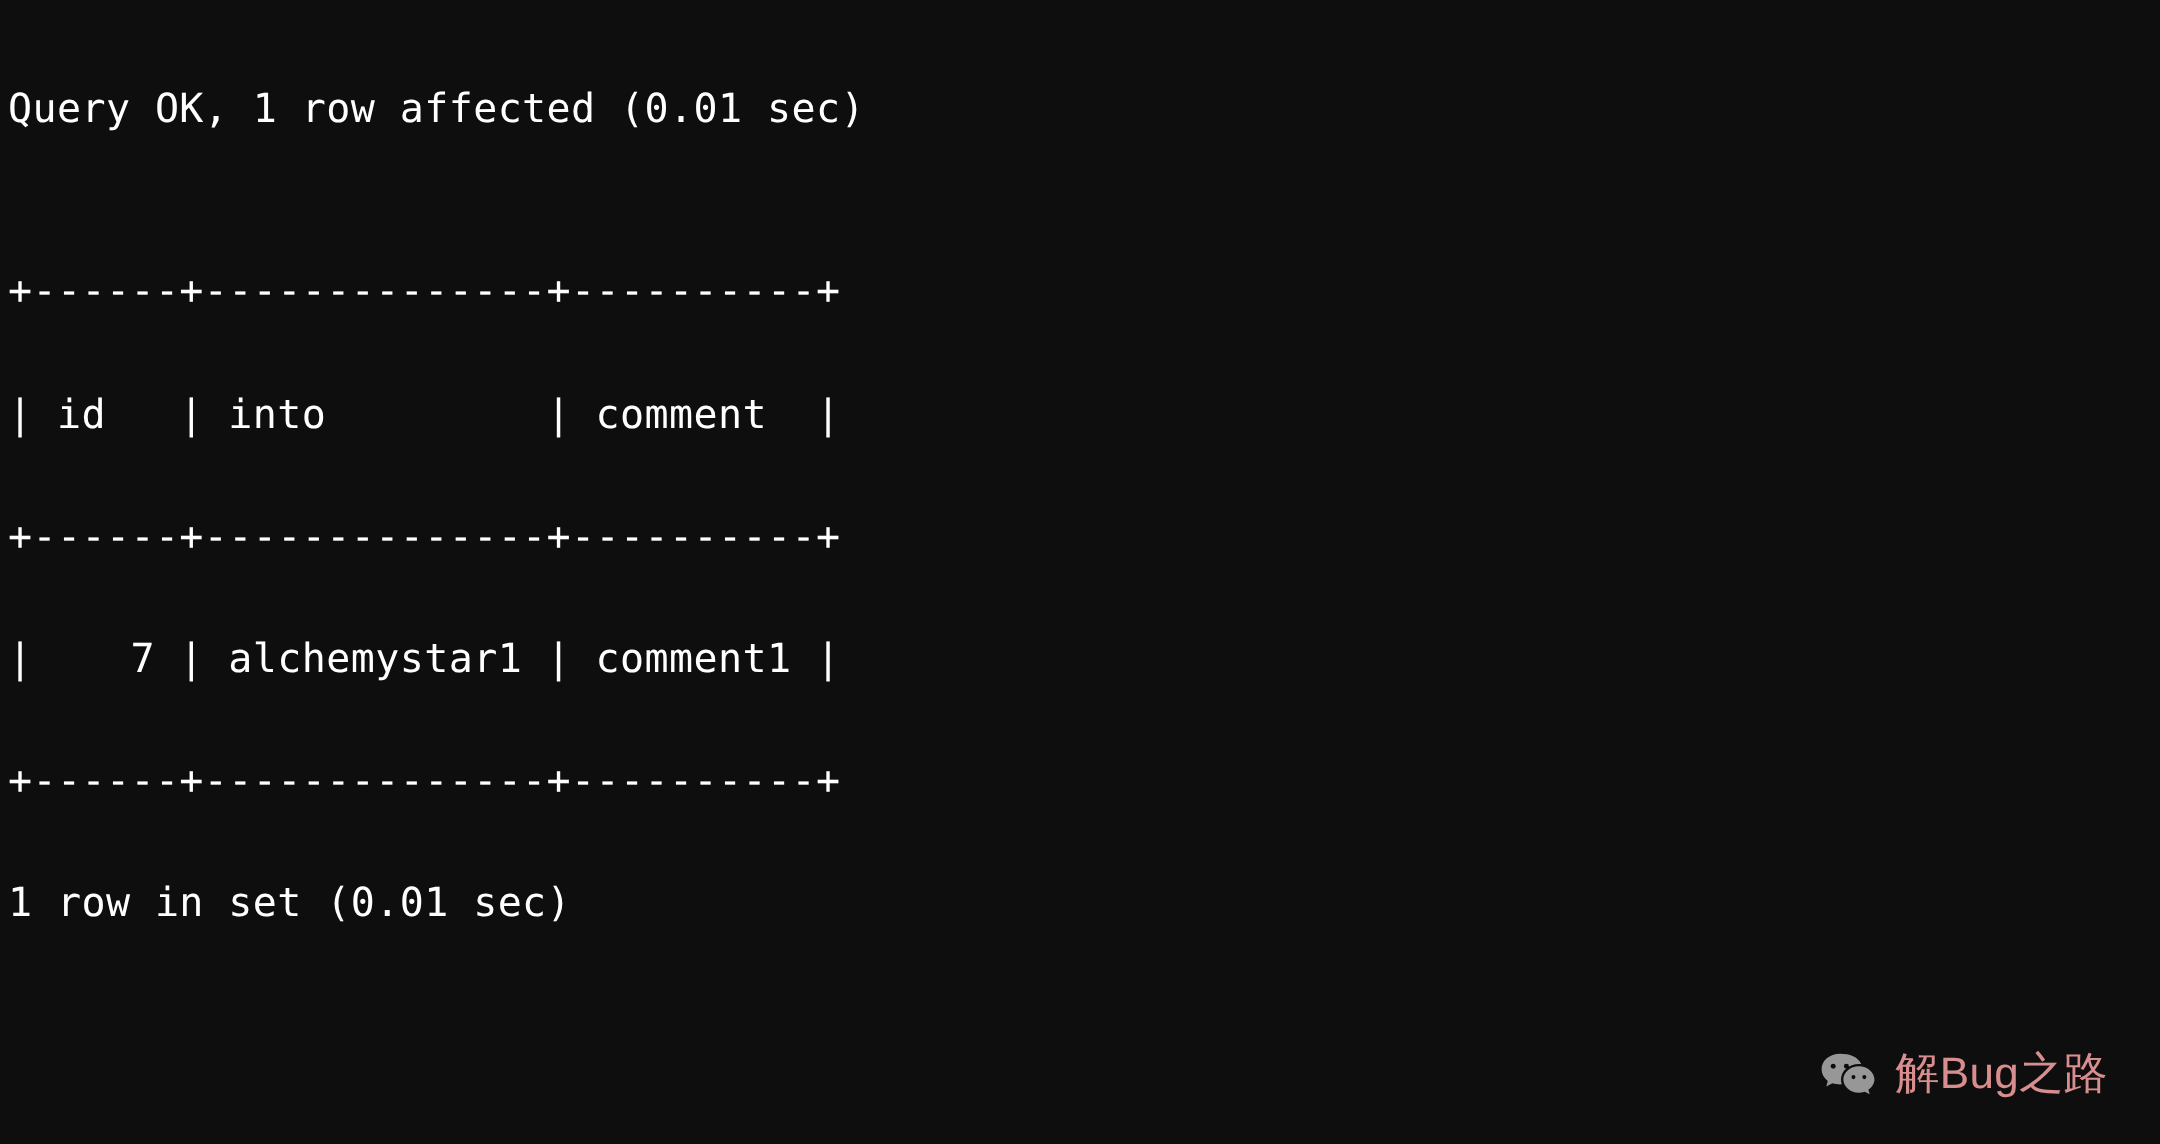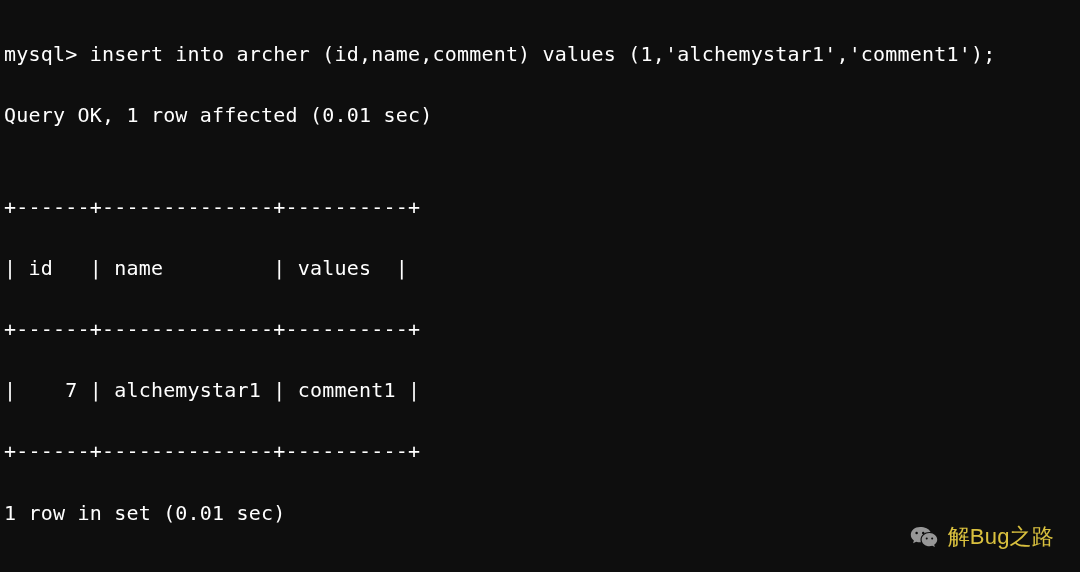--- a/index.html
+++ b/index.html
@@ -27,41 +27,40 @@
     .line {
       display: block;
     }
     .watermark {
       position: absolute;
       bottom: 18px;
       right: 26px;
       display: flex;
       align-items: center;
       gap: 10px;
-      color: #fde047;
+      color: #fca5a5;
       font-family: -apple-system, BlinkMacSystemFont, 'Segoe UI', sans-serif;
       font-size: 22px;
       font-weight: 400;
       opacity: 0.85;
     }
     .watermark-icon {
       width: 28px;
       height: 28px;
       opacity: 0.85;
     }
   </style>
 </head>
 <body>
 
 <div class="terminal">
-<span class="line">mysql&gt; insert into archer (id,name,comment) values (1,'alchemystar1','comment1');</span>
 <span class="line">Query OK, 1 row affected (0.01 sec)</span>
 <span class="line"></span>
 <span class="line">+------+--------------+----------+</span>
-<span class="line">| id   | name         | values  |</span>
+<span class="line">| id   | into         | comment  |</span>
 <span class="line">+------+--------------+----------+</span>
 <span class="line">|    7 | alchemystar1 | comment1 |</span>
 <span class="line">+------+--------------+----------+</span>
 <span class="line">1 row in set (0.01 sec)</span>
 <span class="line"></span>
 
 
 <span class="line"></span>
 
 

